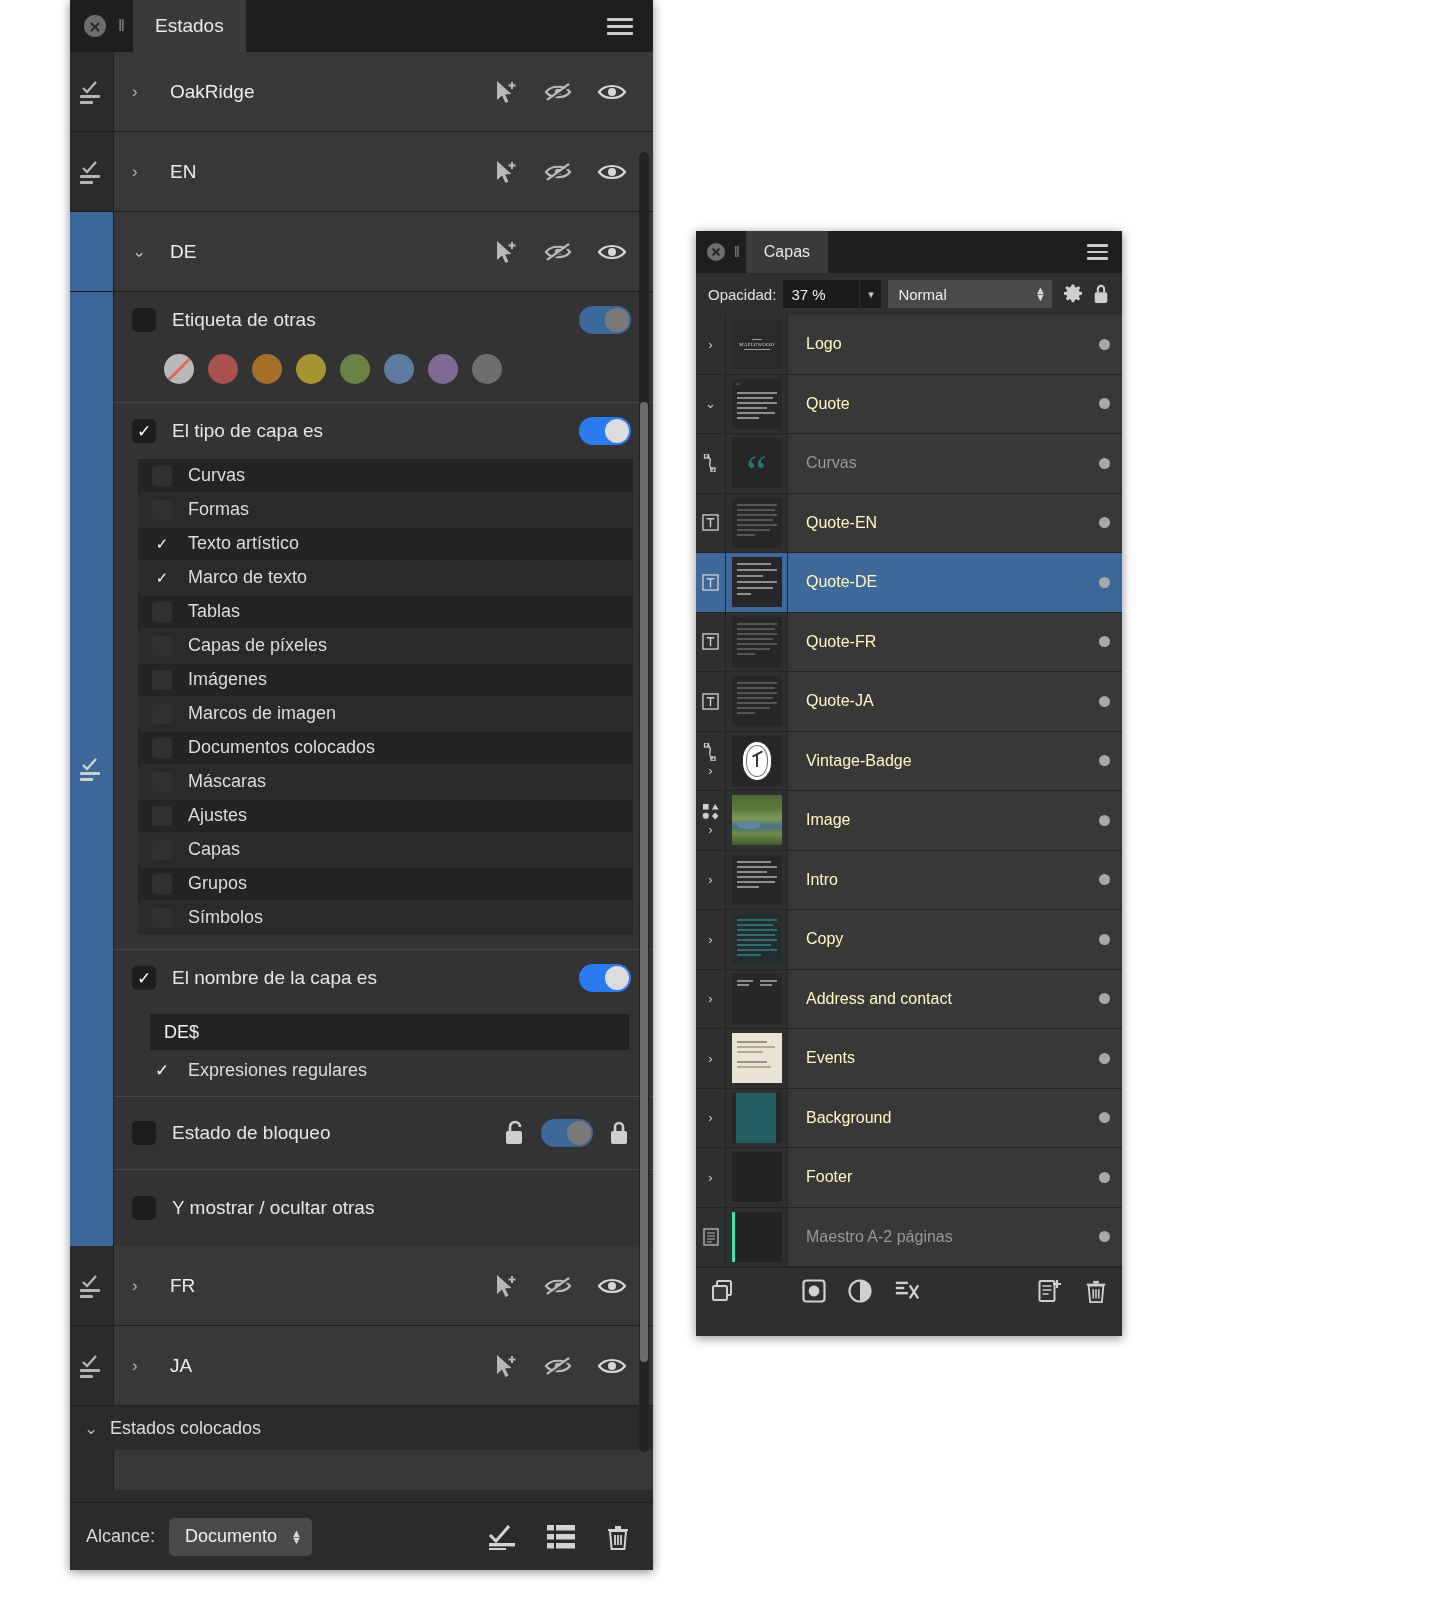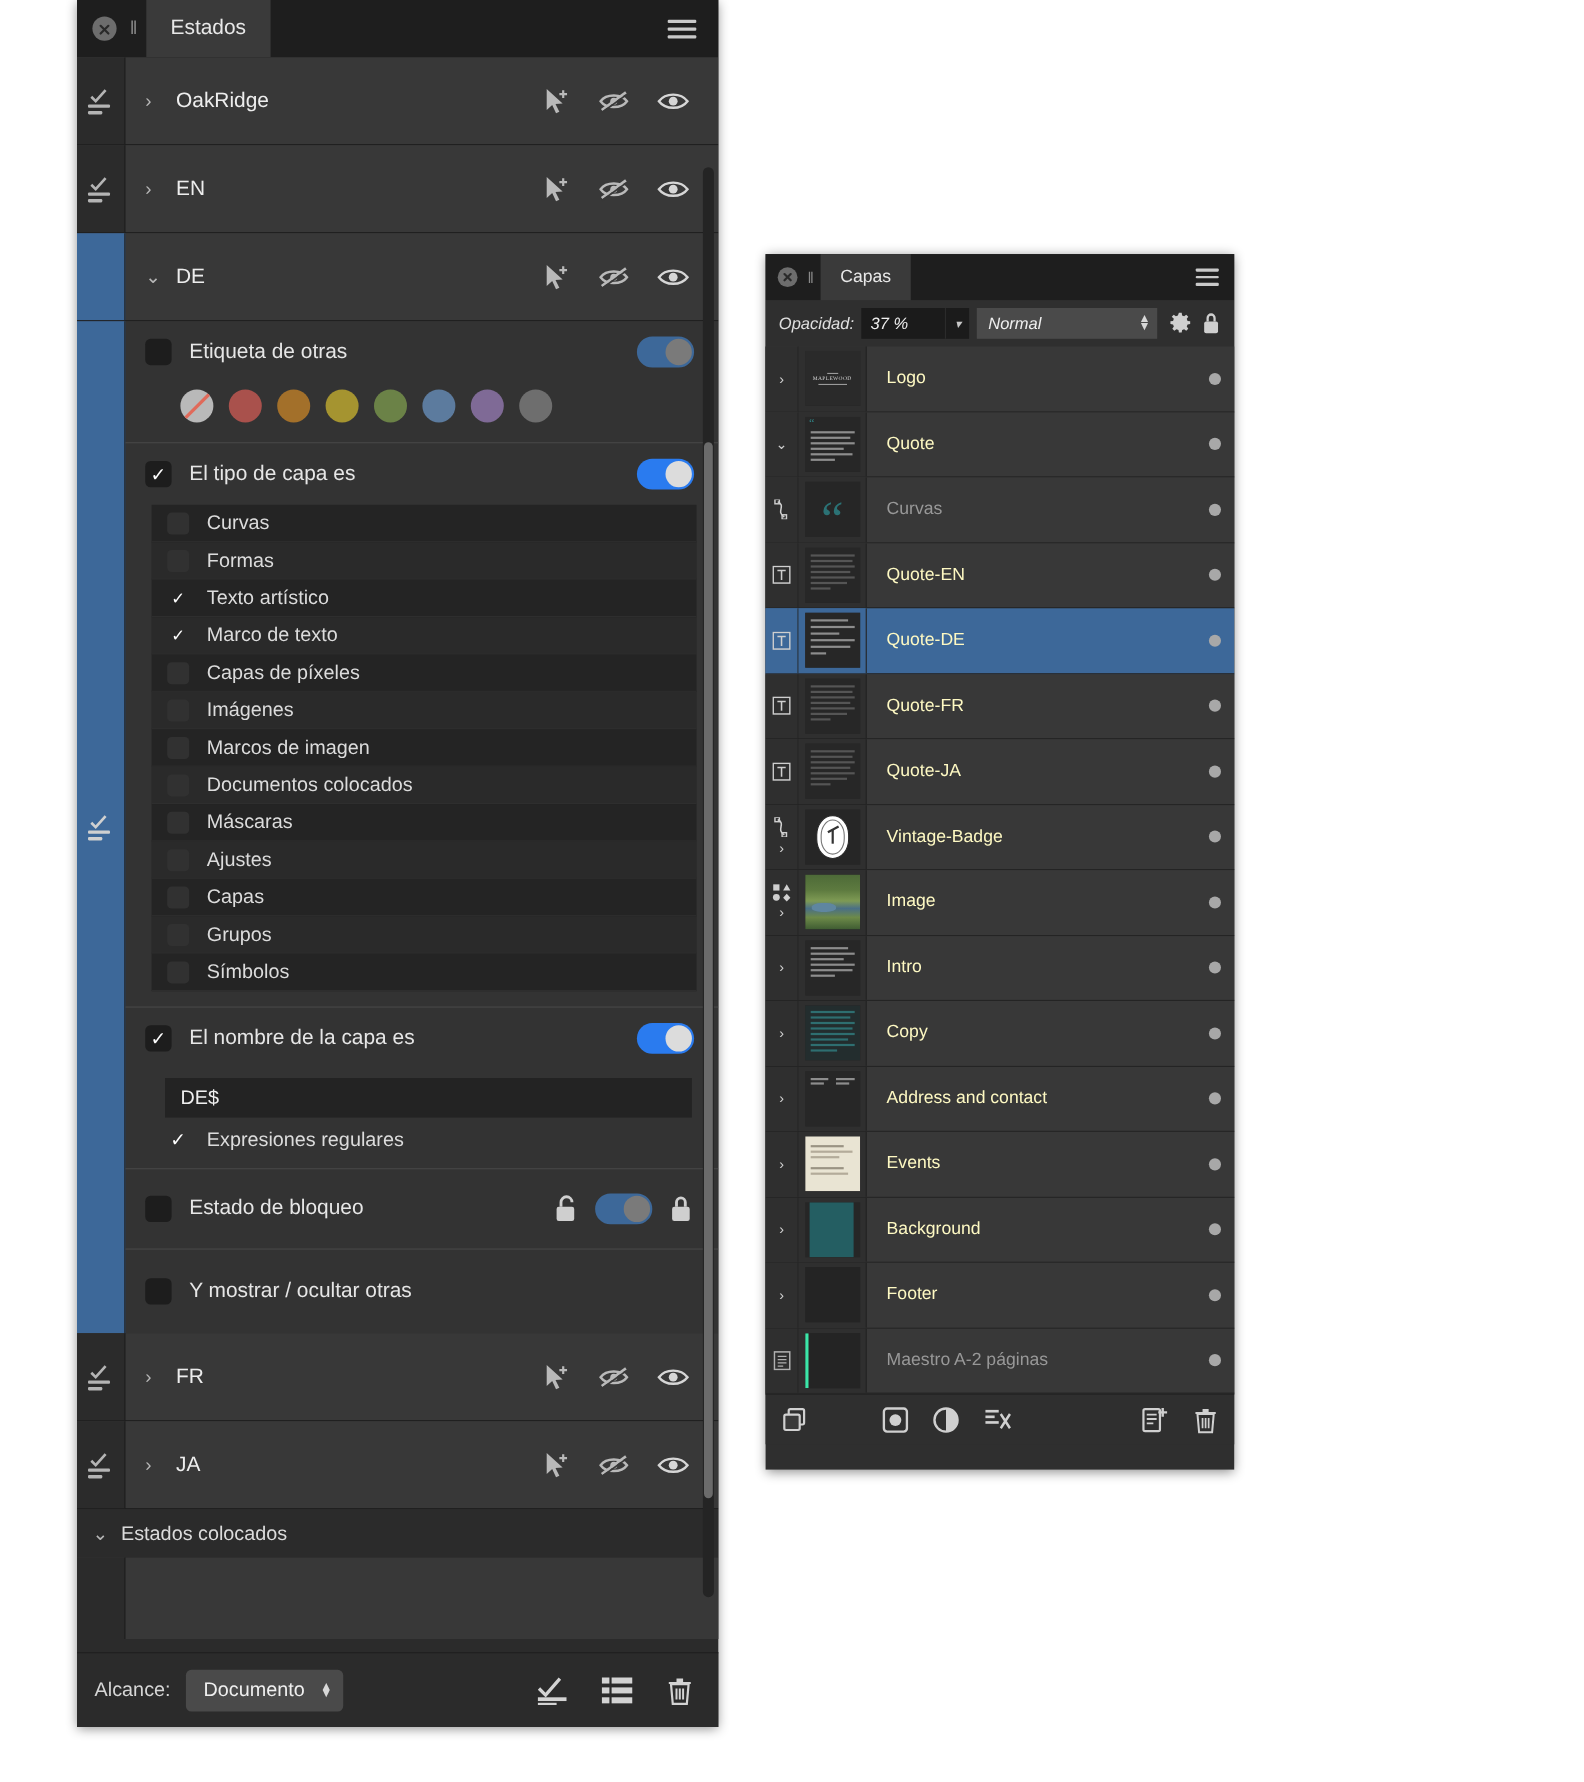--- a/index.html
+++ b/index.html
@@ -59,21 +59,21 @@
   .state-gutter {
     width: 44px; flex: 0 0 44px; display: flex; align-items: center; justify-content: center;
     background: #2b2b2b; border-right: 1px solid #1f1f1f;
   }
   .state-gutter.sel { background: #3d6899; }
   .state-main { flex: 1; display: flex; align-items: center; padding-left: 18px; }
   .twisty {
     color: #b6b6b6; font-size: 17px; width: 22px; display: inline-block;
     user-select: none;
   }
-  .state-name { color: #ededed; font-size: 19px; margin-left: 6px; }
+  .state-name { color: #ededed; font-size: 19px; margin-left: 16px; }
   .state-icons { display: flex; align-items: center; gap: 24px; padding-right: 26px; }
 
   
   .gutter-glyph { width: 24px; height: 24px; position: relative; }
   .gutter-glyph .gl-line { position: absolute; left: 0; height: 3px; background: #b4b4b4; border-radius: 1px; }
   .gutter-glyph .gl1 { bottom: 6px; width: 20px; }
   .gutter-glyph .gl2 { bottom: 0px; width: 13px; }
 
   
   .de-block { display: flex; background: #333333; }
@@ -174,21 +174,21 @@
   .capas-tabbar .tab-close-wrap { padding: 0 9px 0 11px; }
   .capas-tabbar .close-circle { width: 18px; height: 18px; }
   .capas-tabbar .close-circle::before, .capas-tabbar .close-circle::after { left: 4px; top: 8px; width: 10px; }
   .capas-tabbar .grip { font-size: 14px; padding-right: 8px; }
   .capas-tabbar .tab-active { padding: 0 18px; font-size: 16px; }
   .capas-tabbar .hamburger { padding: 0 14px; }
   .capas-tabbar .hamburger span { width: 21px; height: 2.5px; }
 
   .opacity-bar {
     display: flex; align-items: center; height: 42px; background: #2f2f2f;
-    padding: 0 10px 0 12px; gap: 0; font-style: italic;
+    padding: 0 10px 0 12px; gap: 0;
   }
   .op-label { color: #e0e0e0; font-size: 15px; margin-right: 7px; }
   .op-value {
     background: #1b1b1b; height: 28px; min-width: 76px; display: flex; align-items: center;
     padding: 0 8px; color: #f0f0f0; font-size: 15px;
   }
   .op-chev {
     background: #1b1b1b; height: 28px; width: 22px; display: flex; align-items: center;
     justify-content: center; color: #c8c8c8; font-size: 11px; border-left: 1px solid #2b2b2b;
   }
@@ -418,20 +418,24 @@
                   <span class="tcb"></span>
                   <span class="type-label">Formas</span>
                 </div>
                 <div class="type-item">
                   <span class="tcb checked">✓</span>
                   <span class="type-label">Texto artístico</span>
                 </div>
                 <div class="type-item">
                   <span class="tcb checked">✓</span>
                   <span class="type-label">Marco de texto</span>
+                </div>
+                <div class="type-item">
+                  <span class="tcb"></span>
+                  <span class="type-label">Tablas</span>
                 </div>
                 <div class="type-item">
                   <span class="tcb"></span>
                   <span class="type-label">Capas de píxeles</span>
                 </div>
                 <div class="type-item">
                   <span class="tcb"></span>
                   <span class="type-label">Imágenes</span>
                 </div>
                 <div class="type-item">

